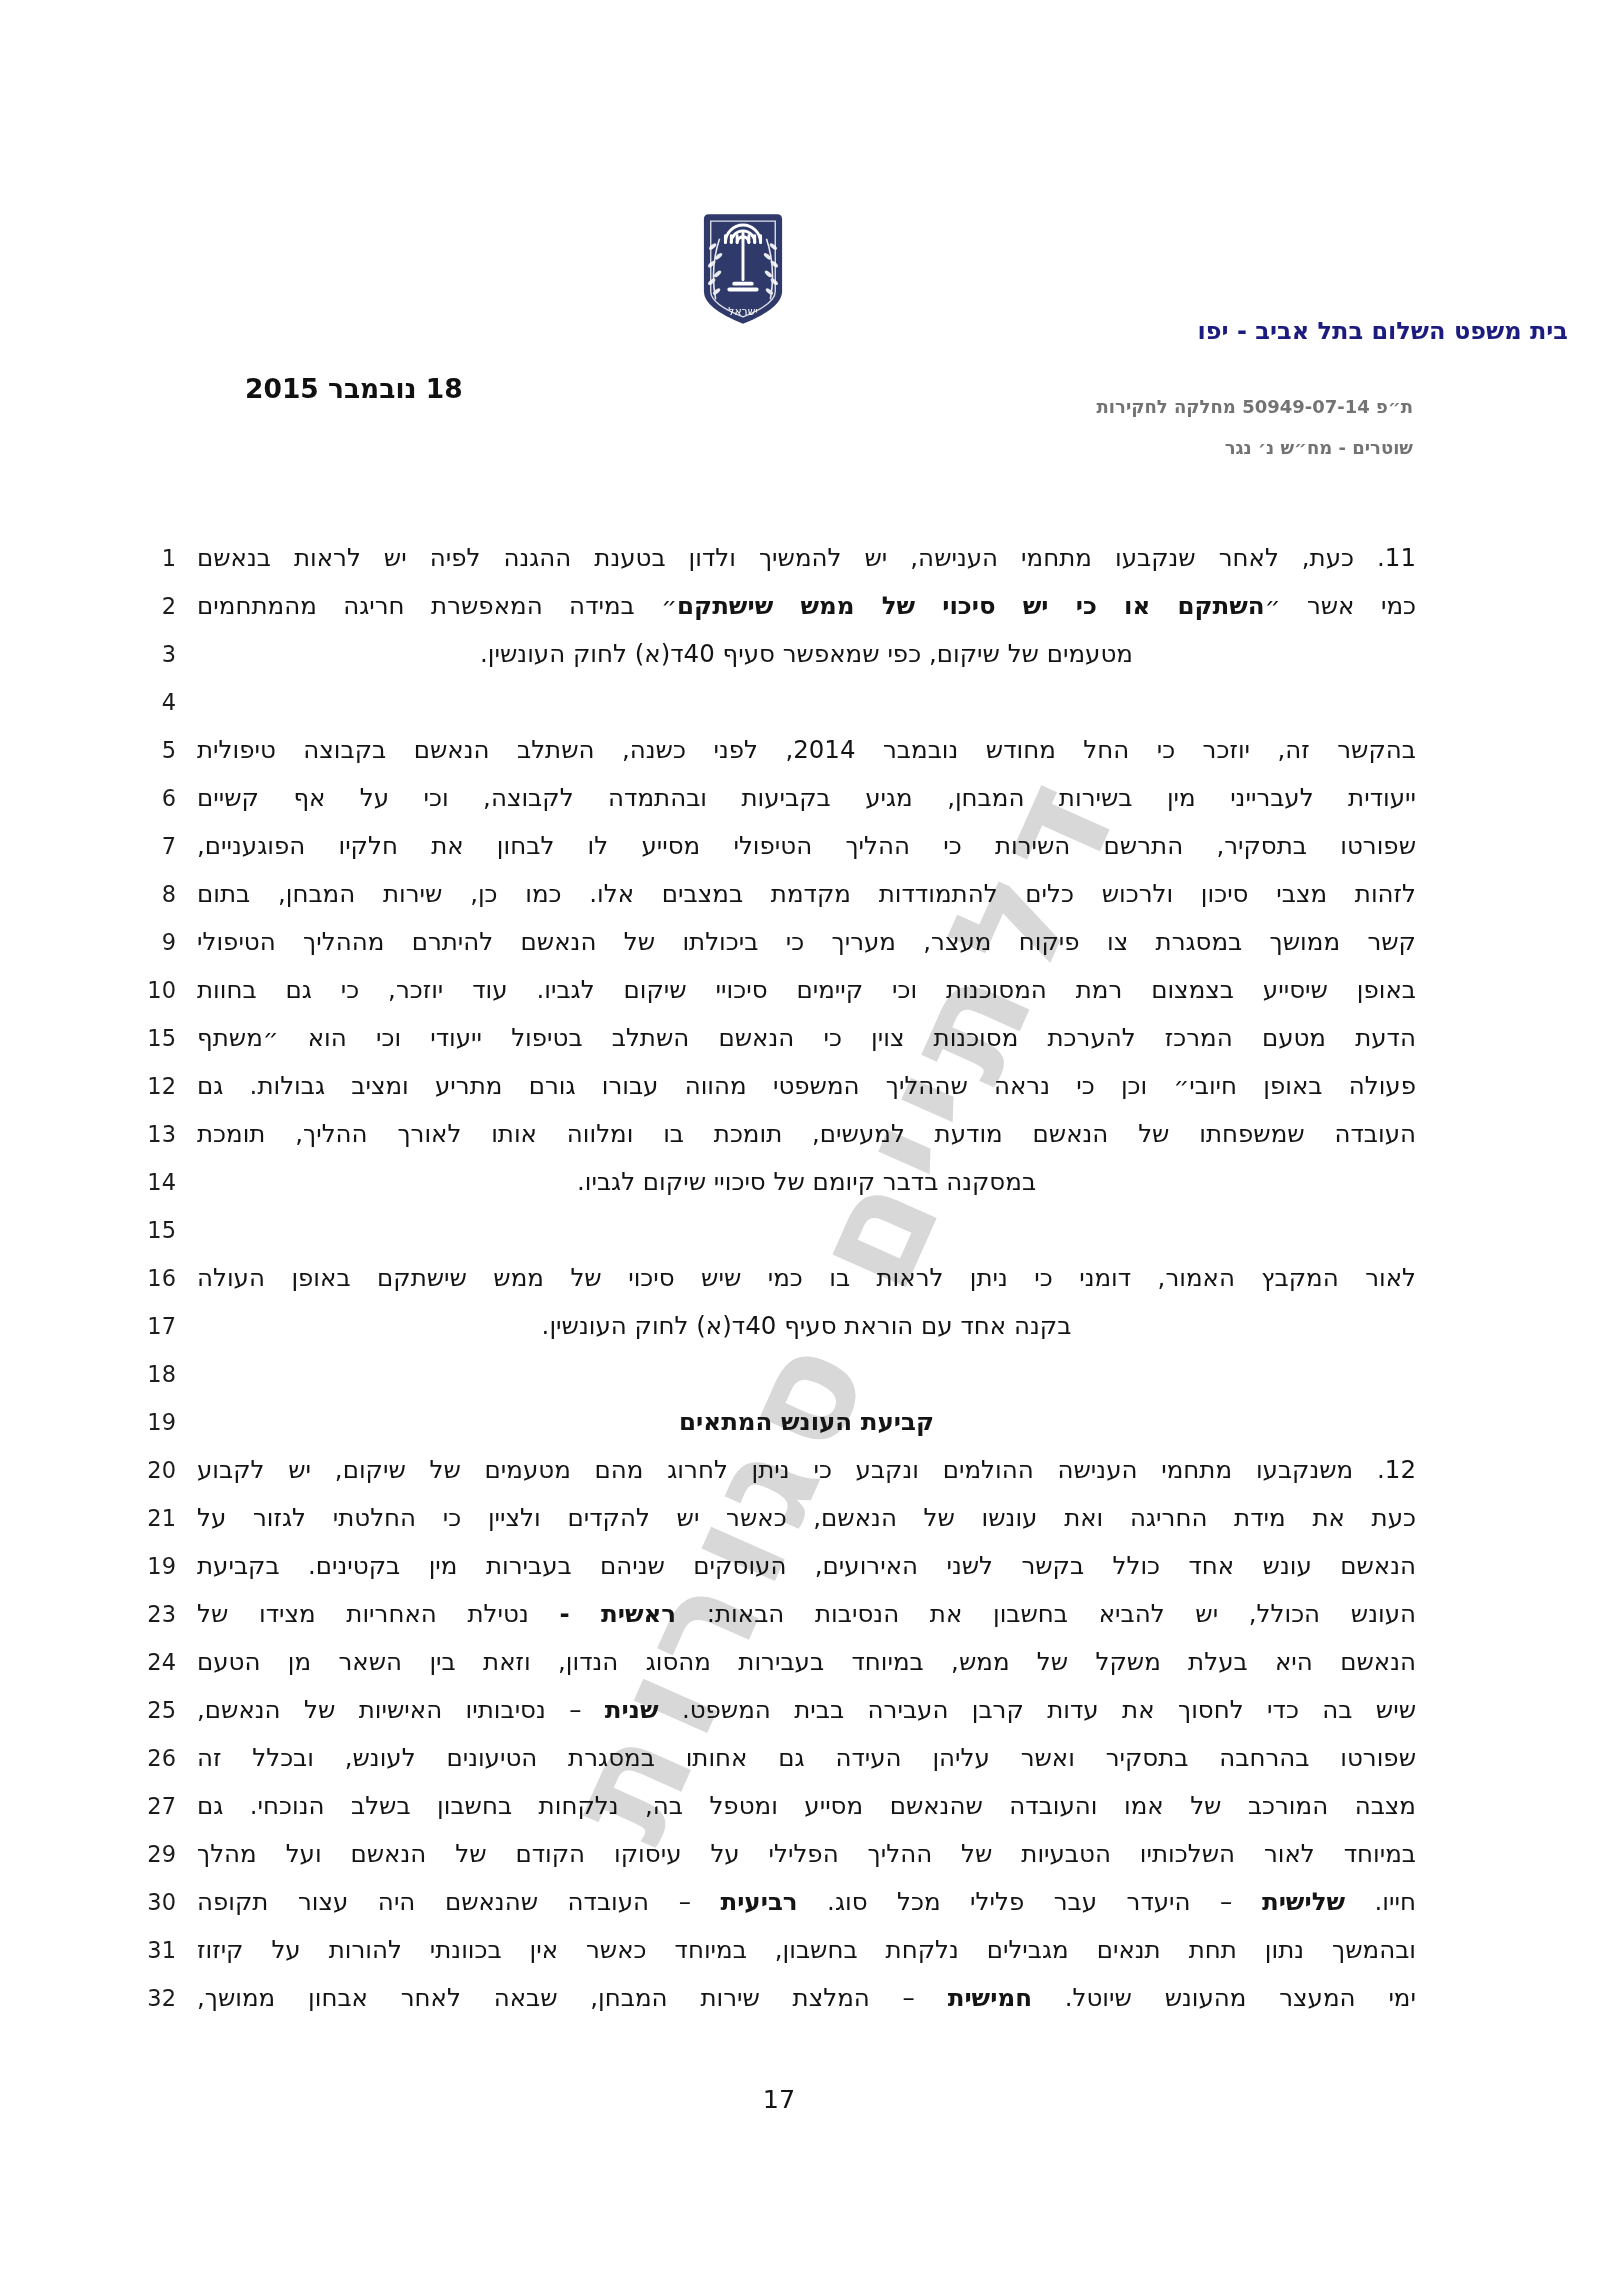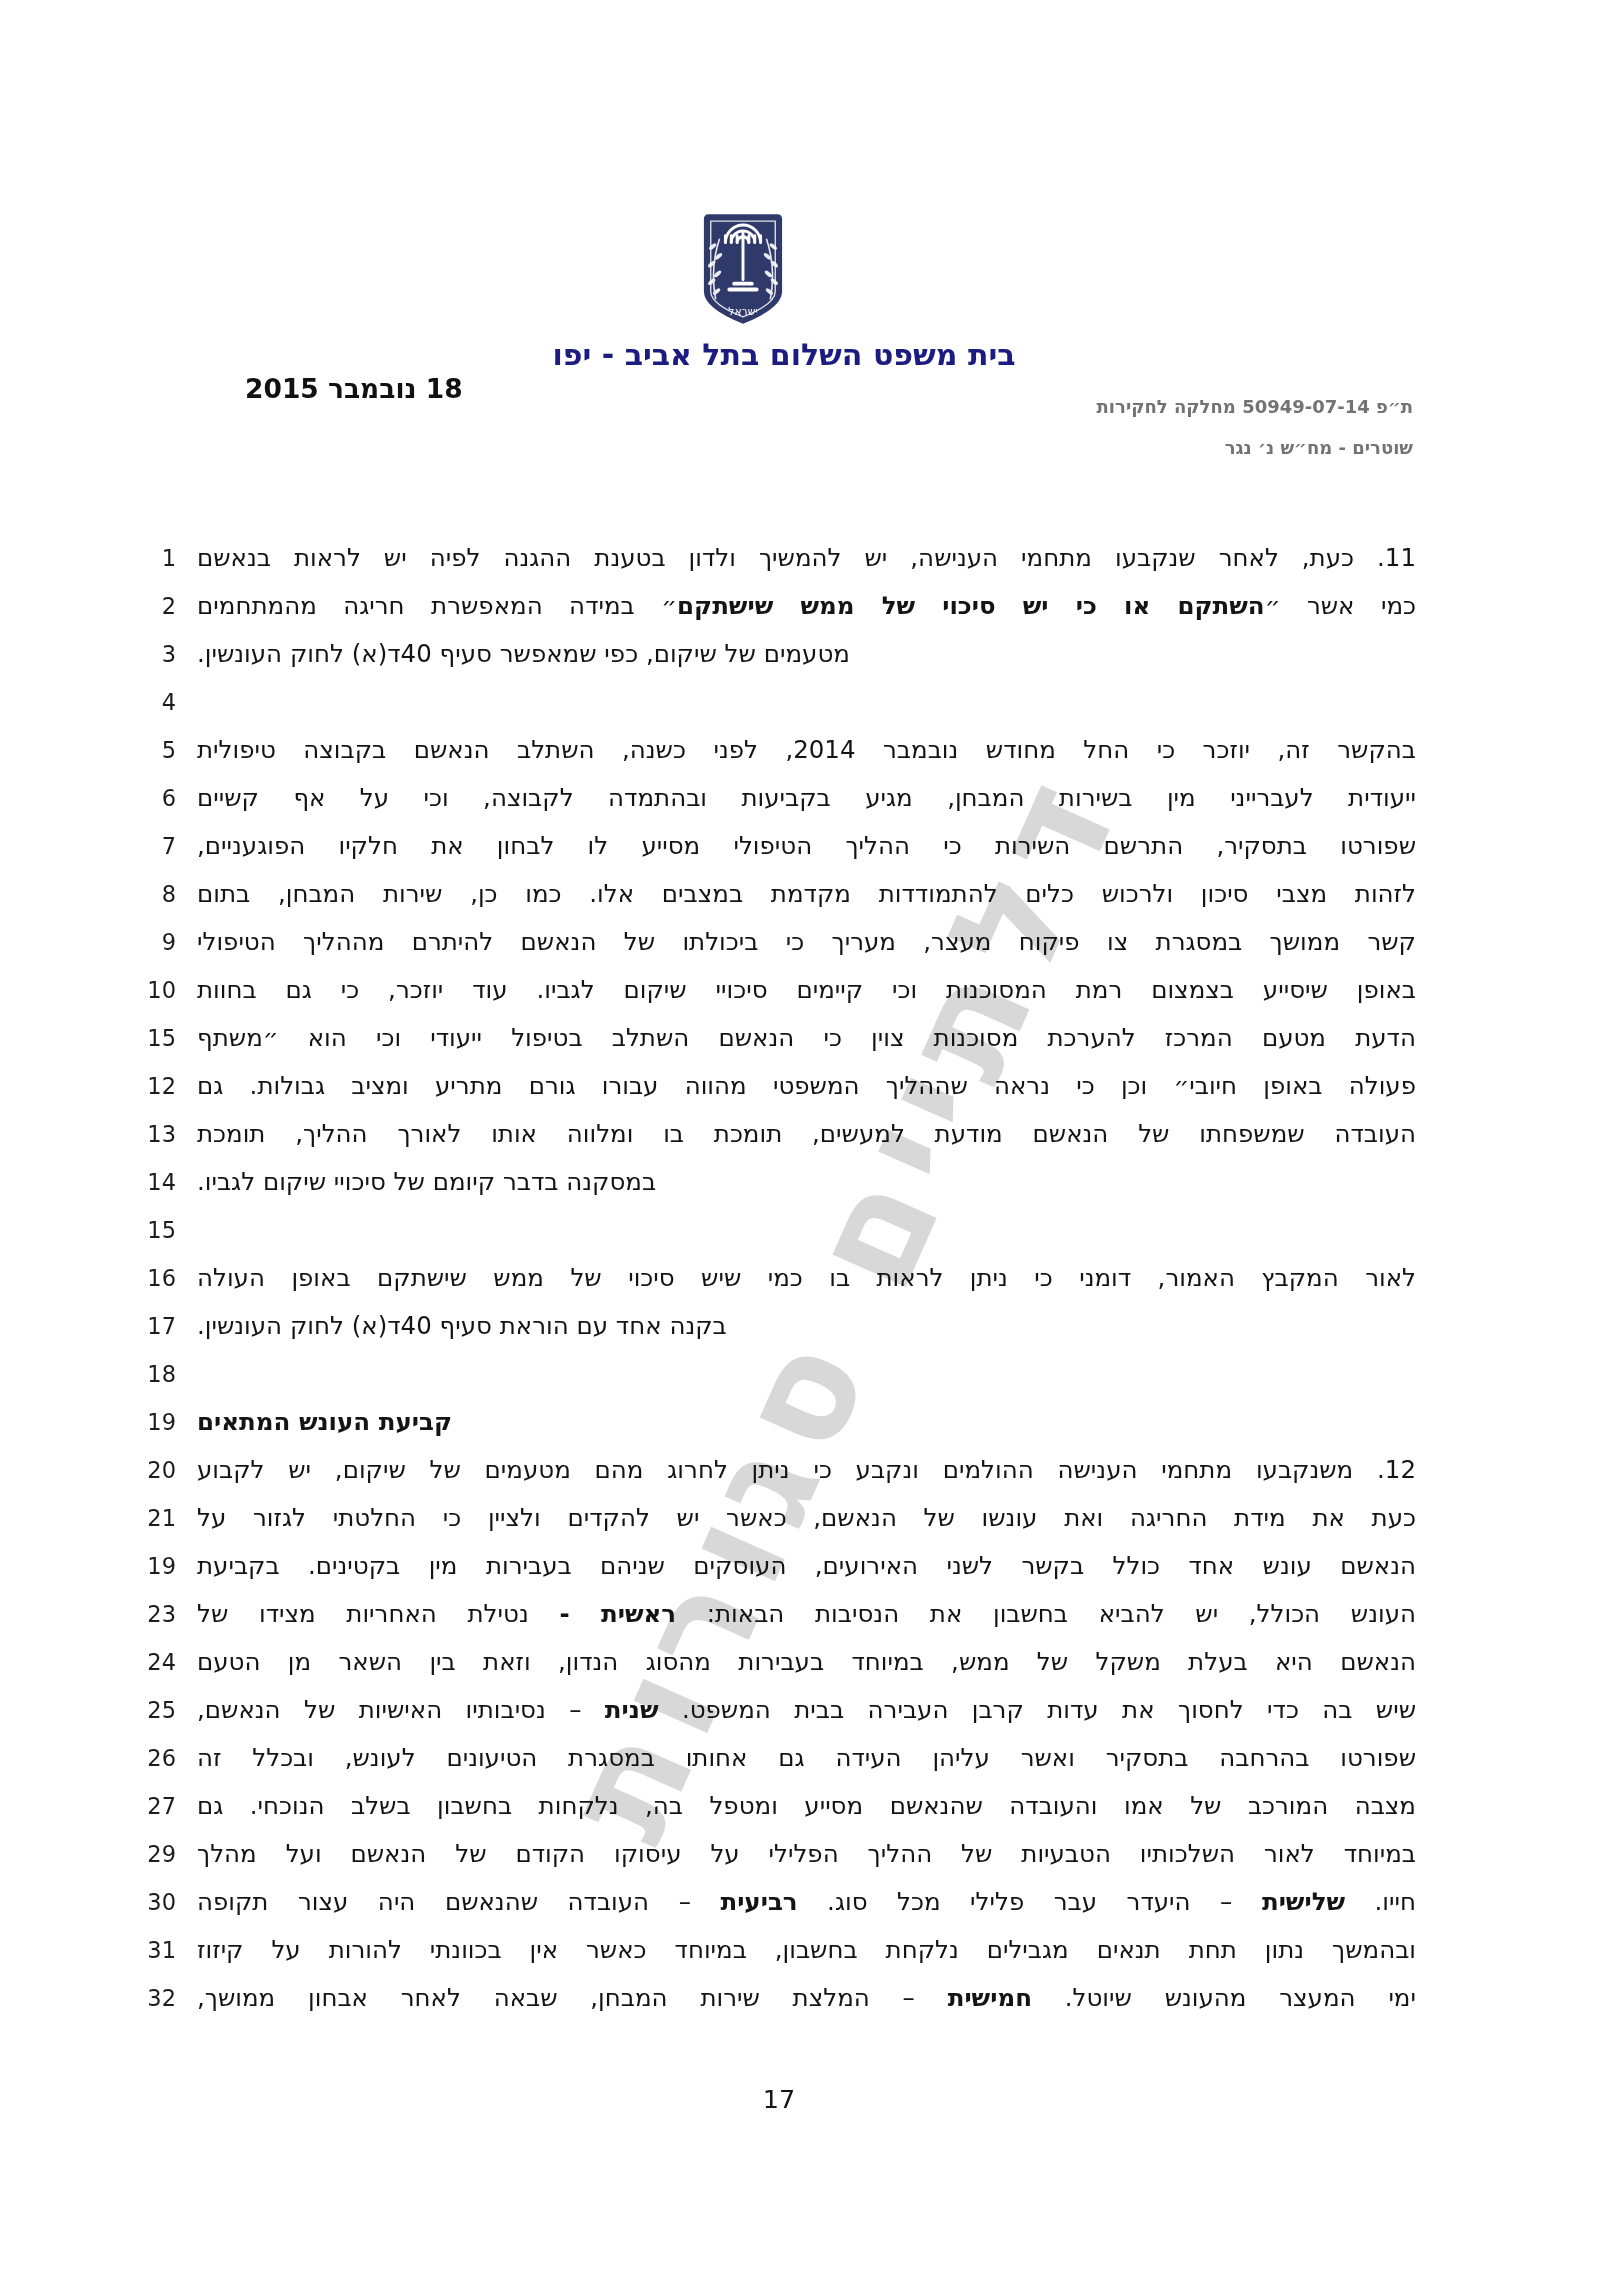--- a/index.html
+++ b/index.html
@@ -10,41 +10,41 @@
   
   .watermark{
     position:absolute;top:1304px;left:843px;
     transform:translate(-50%,-50%) rotate(-66deg);
     font-size:147px;font-weight:bold;letter-spacing:13.7px;white-space:nowrap;
     direction:rtl;color:#a9a9a9;opacity:.45;pointer-events:none;
   }
   
   .emblem{position:absolute;left:700px;top:209px;width:86px;height:120px;}
   .court-title{
-    position:absolute;top:337px;left:0;width:1568px;text-align:center;
-    font-size:30px;font-weight:bold;color:#1b1b80;direction:rtl;
+    position:absolute;top:317px;left:0;width:1568px;text-align:right;
+    font-size:24px;font-weight:bold;color:#1b1b80;direction:rtl;
   }
   .case-block{
     position:absolute;top:386px;right:208px;text-align:right;direction:rtl;
     font-size:18px;font-weight:bold;line-height:41px;color:#737373;
   }
   .date{
     position:absolute;top:373px;left:245px;direction:rtl;
     font-size:26.5px;font-weight:bold;color:#111;
   }
   
   .body{position:absolute;top:534px;left:0;right:0;}
   .line{display:flex;height:48px;box-sizing:border-box;padding-right:205px;}
   .num{flex:none;width:176px;text-align:right;font-size:22.5px;line-height:48px;color:#1c1c1c;}
   .text{
     flex:1;margin-left:21px;direction:rtl;font-size:24.5px;line-height:48px;
     height:48px;overflow:hidden;color:#141414;
   }
   .text.j{text-align:justify;text-align-last:justify;}
-  .text.r{text-align:left;}
+  .text.r{text-align:center;}
   .b{font-weight:bold;}
   .page-num{
     position:absolute;top:2084px;left:0;width:1558px;text-align:center;
     font-size:25.5px;color:#141414;
   }
 </style>
 </head>
 <body>
 
 <div class="page">

